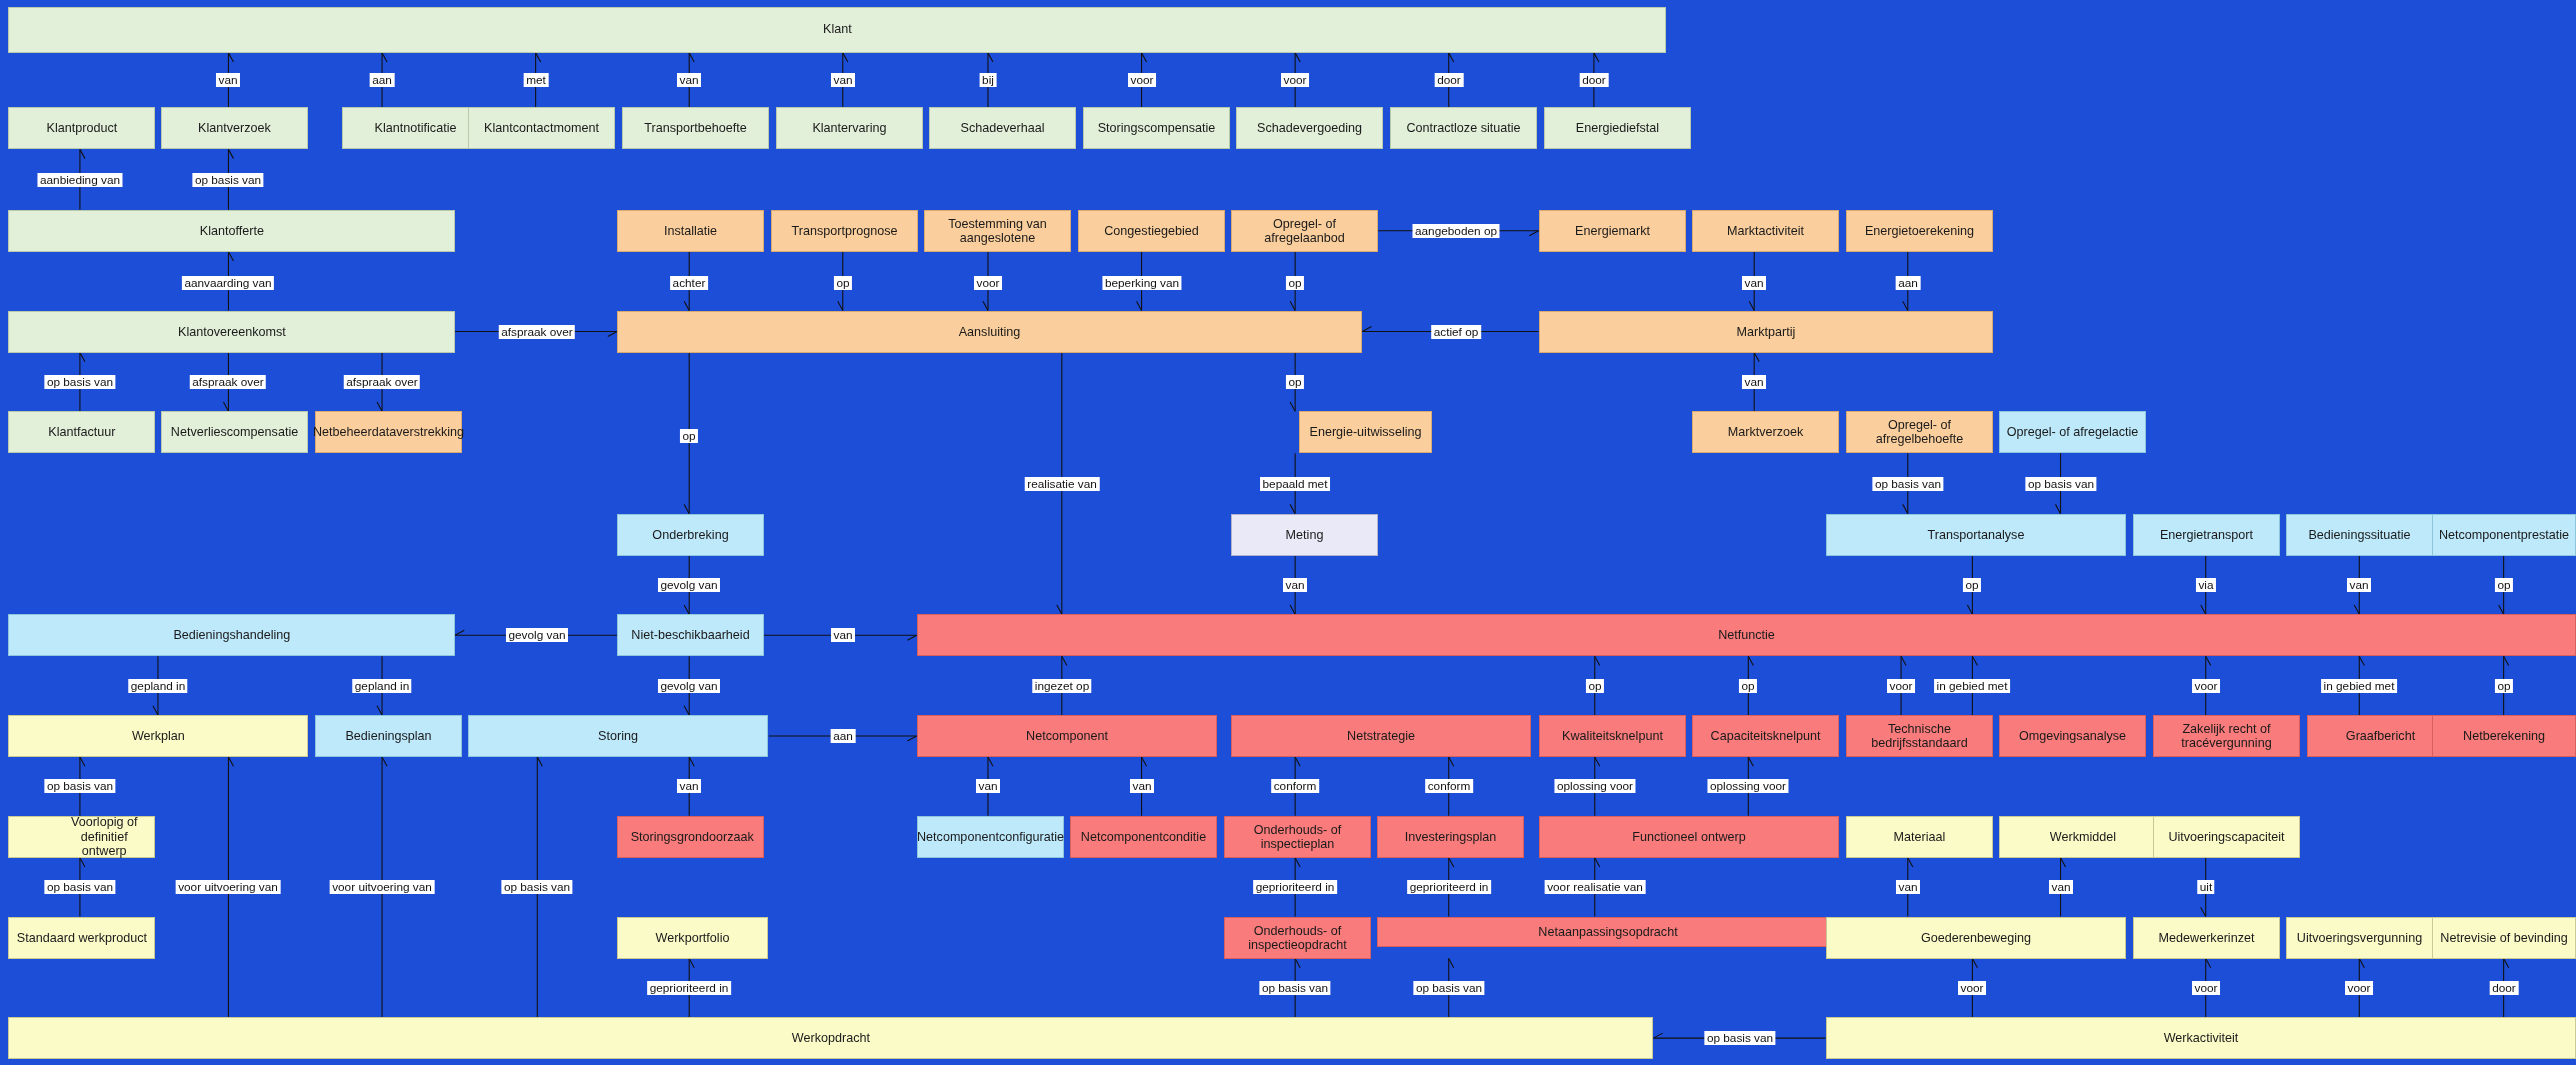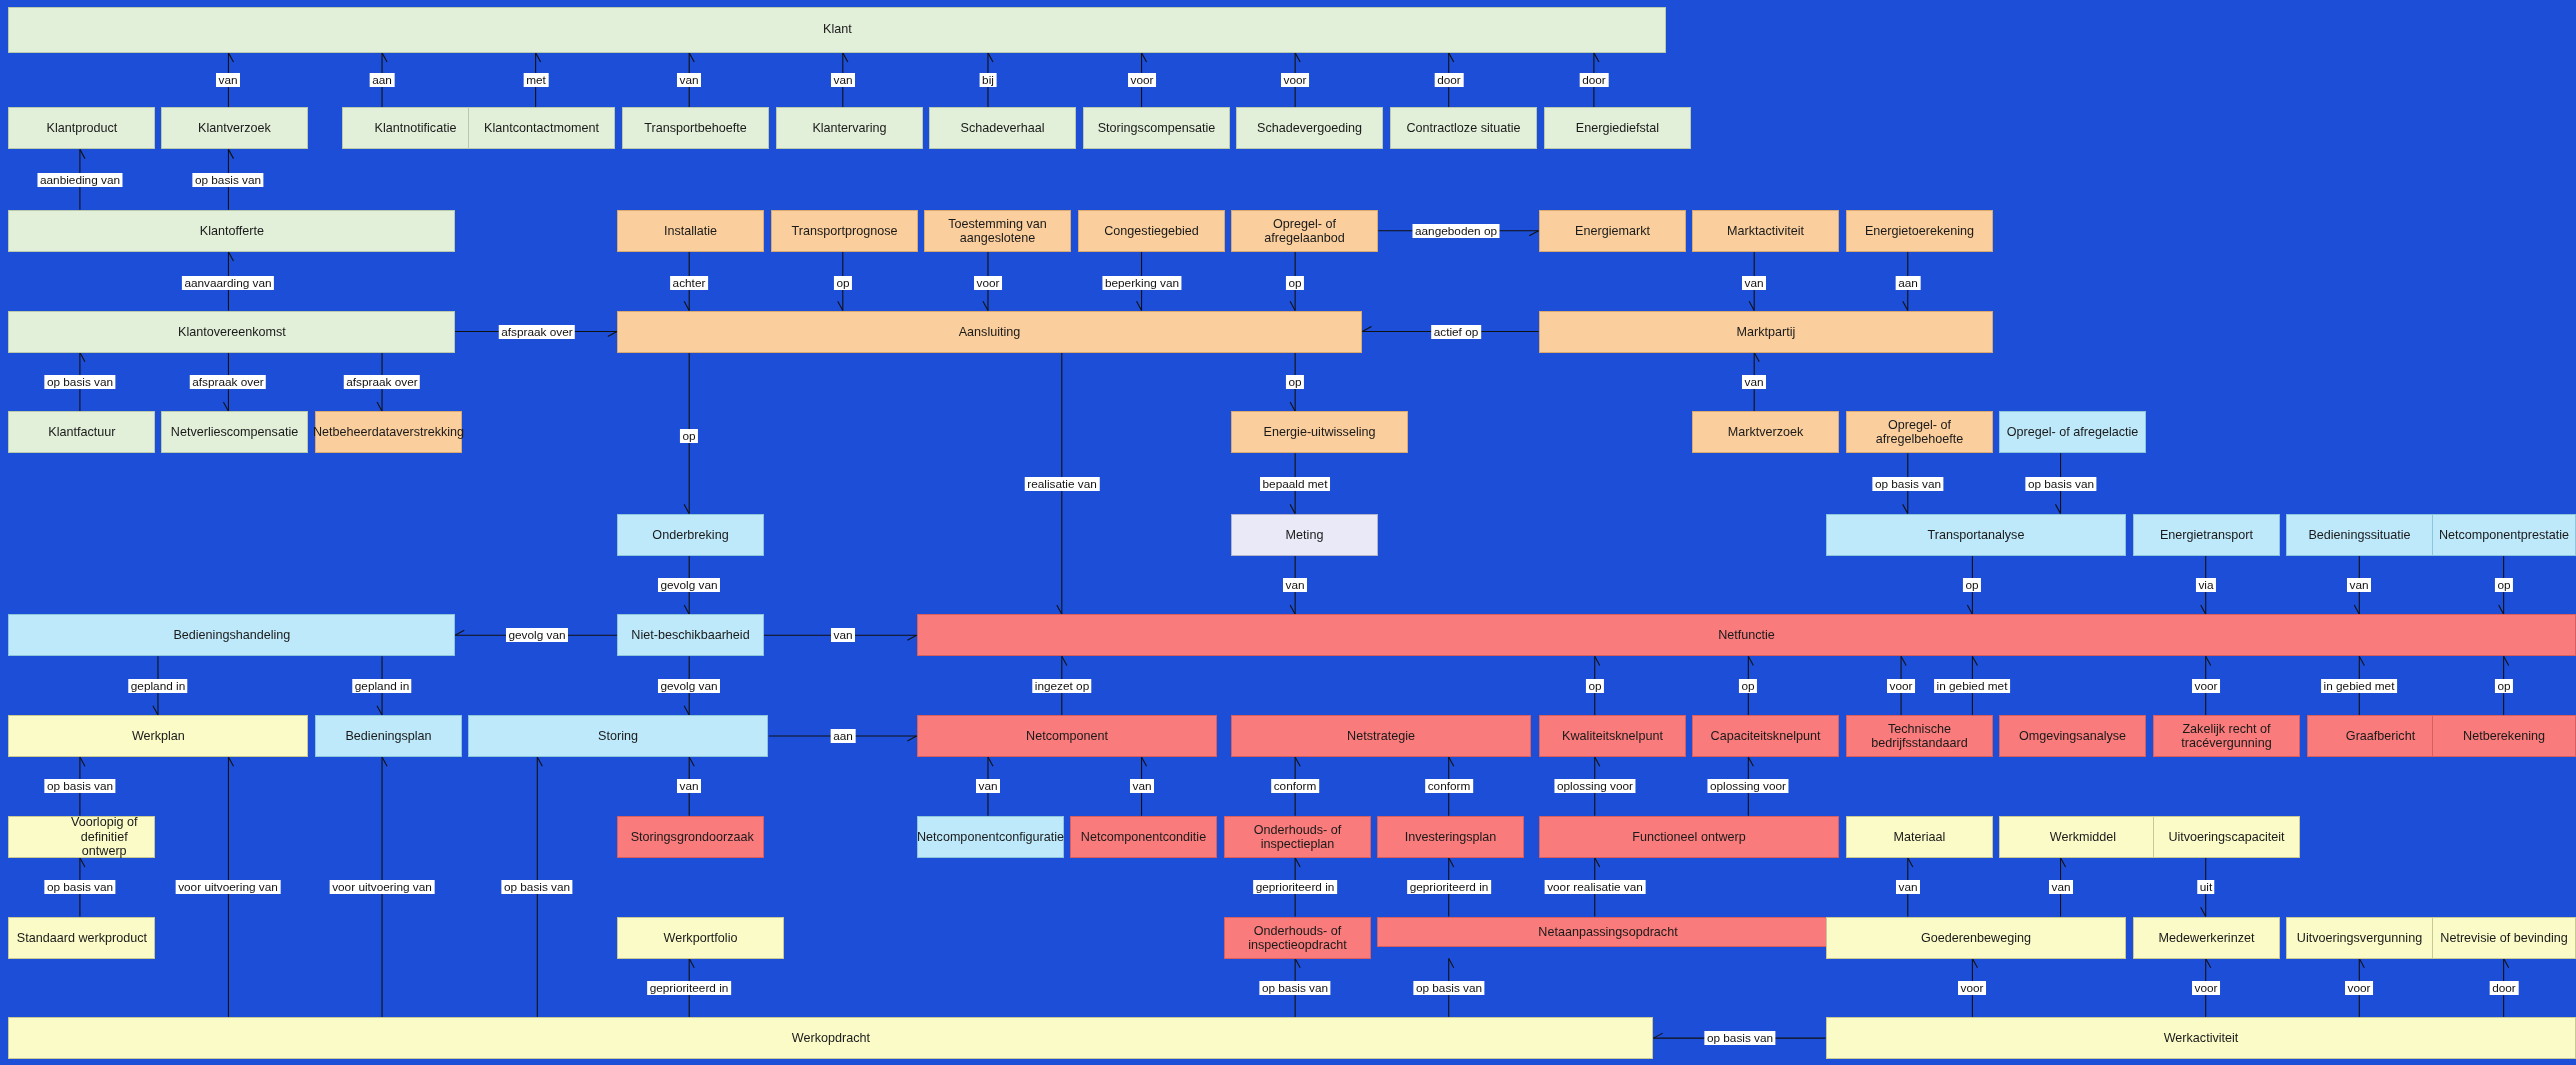--- a/index.html
+++ b/index.html
@@ -258,21 +258,21 @@
       </div>
       <div class="node green" style="left: 8.4px; top: 411px; width: 147px; height: 42px;">
         <span>Klantfactuur</span>
       </div>
       <div class="node green" style="left: 161px; top: 411px; width: 147px; height: 42px;">
         <span>Netverliescompensatie</span>
       </div>
       <div class="node orange" style="left: 315px; top: 411px; width: 147px; height: 42px;">
         <span>Netbeheerdataverstrekking</span>
       </div>
-      <div class="node orange" style="left: 1231px; top: 411px; width: 177px; height: 42px;">
+      <div class="node orange" style="left: 1299px; top: 411px; width: 133px; height: 42px;">
         <span>Energie-uitwisseling</span>
       </div>
       <div class="node orange" style="left: 1692px; top: 411px; width: 147px; height: 42px;">
         <span>Marktverzoek</span>
       </div>
       <div class="node orange" style="left: 1846px; top: 411px; width: 147px; height: 42px;">
         <span>Opregel- of afregelbehoefte</span>
       </div>
       <div class="node blue" style="left: 1999px; top: 411px; width: 147px; height: 42px;">
         <span>Opregel- of afregelactie</span>
@@ -366,21 +366,21 @@
       </div>
       <div class="node yellow" style="left: 1999px; top: 816px; width: 168px; height: 42px; justify-content: center;">
         <span>Werkmiddel</span>
       </div>
       <div class="node yellow" style="left: 2153px; top: 816px; width: 147px; height: 42px;">
         <span>Uitvoeringscapaciteit</span>
       </div>
       <div class="node yellow" style="left: 8.4px; top: 917px; width: 147px; height: 42px;">
         <span>Standaard werkproduct</span>
       </div>
-      <div class="node yellow" style="left: 617px; top: 917px; width: 167px; height: 42px;">
+      <div class="node yellow" style="left: 617px; top: 917px; width: 151px; height: 42px;">
         <span>Werkportfolio</span>
       </div>
       <div class="node red" style="left: 1224px; top: 917px; width: 147px; height: 42px;">
         <span>Onderhouds- of inspectieopdracht</span>
       </div>
       <div class="node red" style="left: 1377px; top: 917px; width: 462px; height: 30px;">
         <span>Netaanpassingsopdracht</span>
       </div>
       <div class="node yellow" style="left: 1826px; top: 917px; width: 300px; height: 42px;">
         <span>Goederenbeweging</span>

